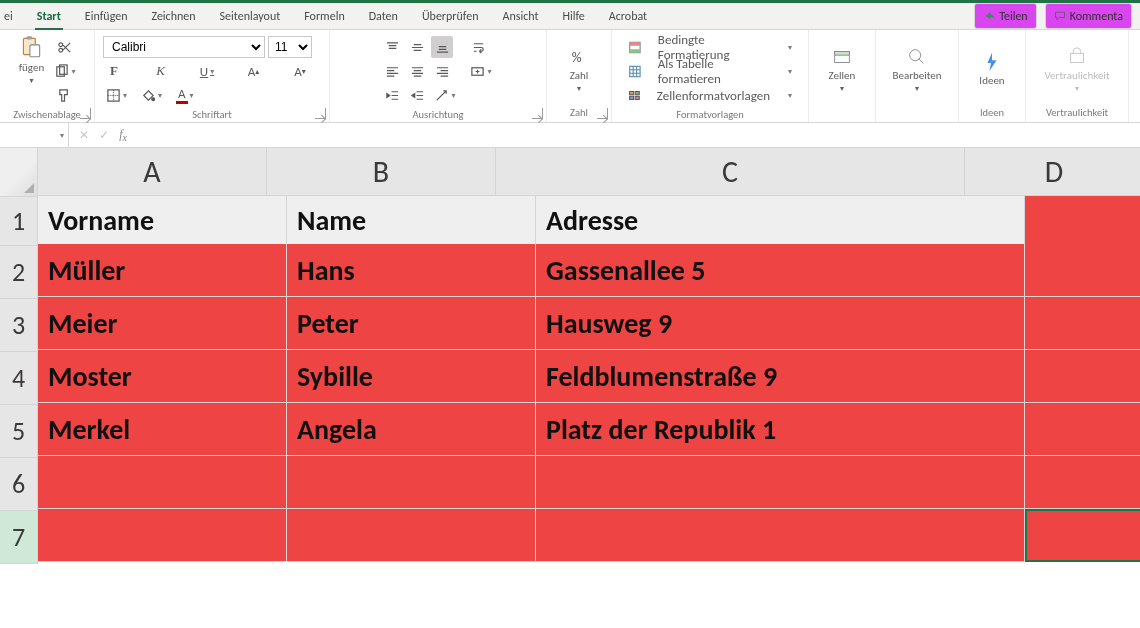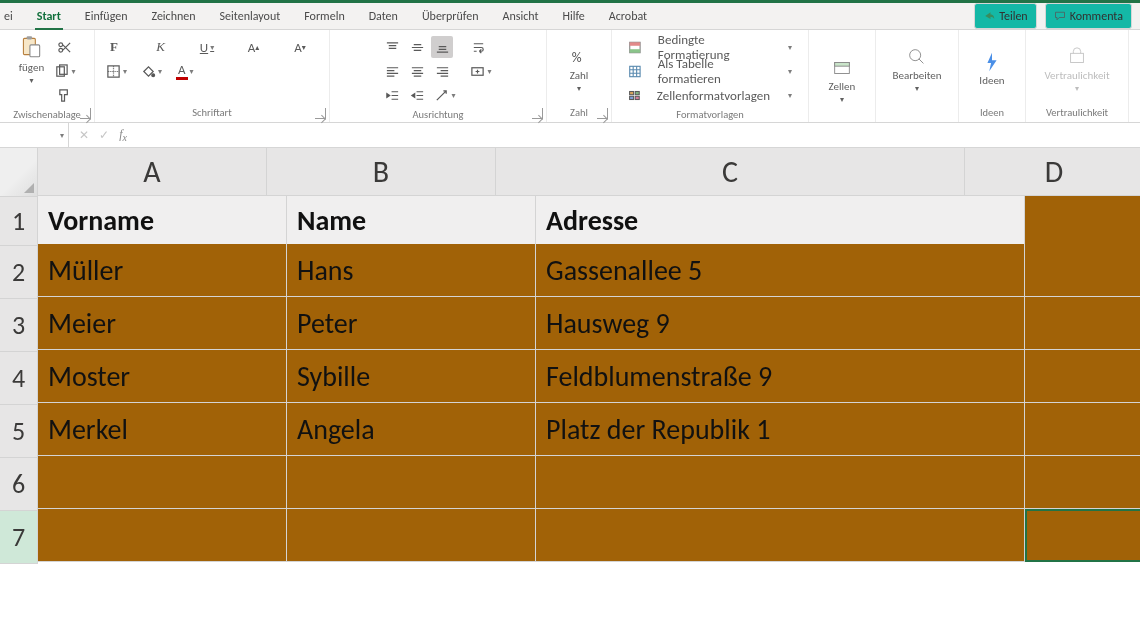--- a/index.html
+++ b/index.html
@@ -34,21 +34,21 @@
   .ribbon-tabs .tab.active{
     color:#0f6e3a;font-weight:600;position:relative;
   }
   .ribbon-tabs .tab.active::after{
     content:"";position:absolute;left:10px;right:10px;bottom:-1px;height:2px;background:var(--excel-green);
   }
   .ribbon-tabs .tab.file{color:#4b4b4b;padding-left:0;}
   .ribbon-right{margin-left:auto;display:flex;align-items:center;gap:8px;padding-right:8px;}
   .share-btn,.comment-btn{
     display:flex;align-items:center;gap:4px;font-size:12px;color:#323130;
-    padding:2px 8px;border:1px solid var(--ribbon-border);border-radius:3px;background:#14b8a6;height:20px;
+    padding:2px 8px;border:1px solid var(--ribbon-border);border-radius:3px;background:#d946ef;height:20px;
   }
   .share-btn svg,.comment-btn svg{width:12px;height:12px;}
 
   
   .ribbon{
     background:#fff;height:92px;border-bottom:1px solid var(--ribbon-border);
     display:flex;align-items:stretch;font-size:11px;color:var(--muted);
     position:relative;
   }
   .group{
@@ -115,21 +115,21 @@
   .cols{flex:1;display:flex;flex-direction:column;}
   .colhdr-row{display:flex;height:48px;}
   .colhdr{
     background:var(--header-bg);border-right:1px solid var(--grid-line);border-bottom:1px solid var(--grid-line);
     display:flex;align-items:center;justify-content:center;font-size:30px;color:var(--header-fg);
   }
   .data-row{display:flex;}
   .cell{
     border-right:1px solid var(--grid-line);border-bottom:1px solid var(--grid-line);
     height:52px;display:flex;align-items:center;padding:0 10px;font-size:28px;color:#111;
-    font-family:Calibri,Arial,sans-serif;background:#a16207;
+    font-family:Calibri,Arial,sans-serif;background:#ef4444;font-weight:bold;
   }
   .cell.header{font-weight:700;background:#f0efef;}
   .cell.selected{outline:2px solid var(--select-border);outline-offset:-2px;}
   .wA{width:228px;} .wB{width:228px;} .wC{width:468px;} .wD{width:178px;}
 
   select.fontname{
     width:162px;height:22px;font-size:12px;border:1px solid #c8c8c8;background:#fff;padding:0 4px;
   }
   select.fontsize{
     width:44px;height:22px;font-size:12px;border:1px solid #c8c8c8;background:#fff;padding:0 2px;
@@ -200,20 +200,24 @@
             </svg>
           </div>
       </div>
     </div>
     <div class="group-label">Zwischenablage</div>
     <div class="launcher"></div>
   </div>
 
   <div class="group" style="min-width:218px;">
     <div class="rows" style="width:100%;">
+      <div class="row">
+        <select class="fontname" value="Calibri"><option>Calibri</option></select>
+        <select class="fontsize"><option>11</option></select>
+      </div>
       <div class="row" style="justify-content:space-between;width:208px;">
         <div class="rbtn" style="font-weight:700;font-family:serif;">F</div>
         <div class="rbtn" style="font-style:italic;font-family:serif;">K</div>
         <div class="rbtn" style="text-decoration:underline;">U<span class="caret">▾</span></div>
         <div class="rbtn">A<sup style="font-size:8px;">▴</sup></div>
         <div class="rbtn">A<sup style="font-size:8px;">▾</sup></div>
       </div>
       <div class="row" style="gap:8px;">
         <div class="rbtn">
             <svg viewBox="0 0 16 16">
@@ -351,21 +355,21 @@
             <rect x="9" y="9" width="5" height="4" fill="#d97e9e"></rect>
           </svg>
         <span>Zellenformatvorlagen</span>
           <span class="caret">▾</span>
       </div>
     </div>
     <div class="group-label">Formatvorlagen</div>
   </div>
 
   <div class="group" style="min-width:50px;">
-    <div class="vert" style="flex:1;justify-content:flex-end;">
+    <div class="vert" style="flex:1;justify-content:center;">
       <svg viewBox="0 0 24 24" width="22" height="22">
           <rect x="4" y="6" width="16" height="12" stroke="#888" fill="#fff"></rect>
           <rect x="4" y="6" width="16" height="4" fill="#c9e4c9" stroke="#888"></rect>
         </svg>
       <span>Zellen</span>
       <span class="caret">▾</span>
     </div>
     <div class="group-label">&nbsp;</div>
   </div>
 

